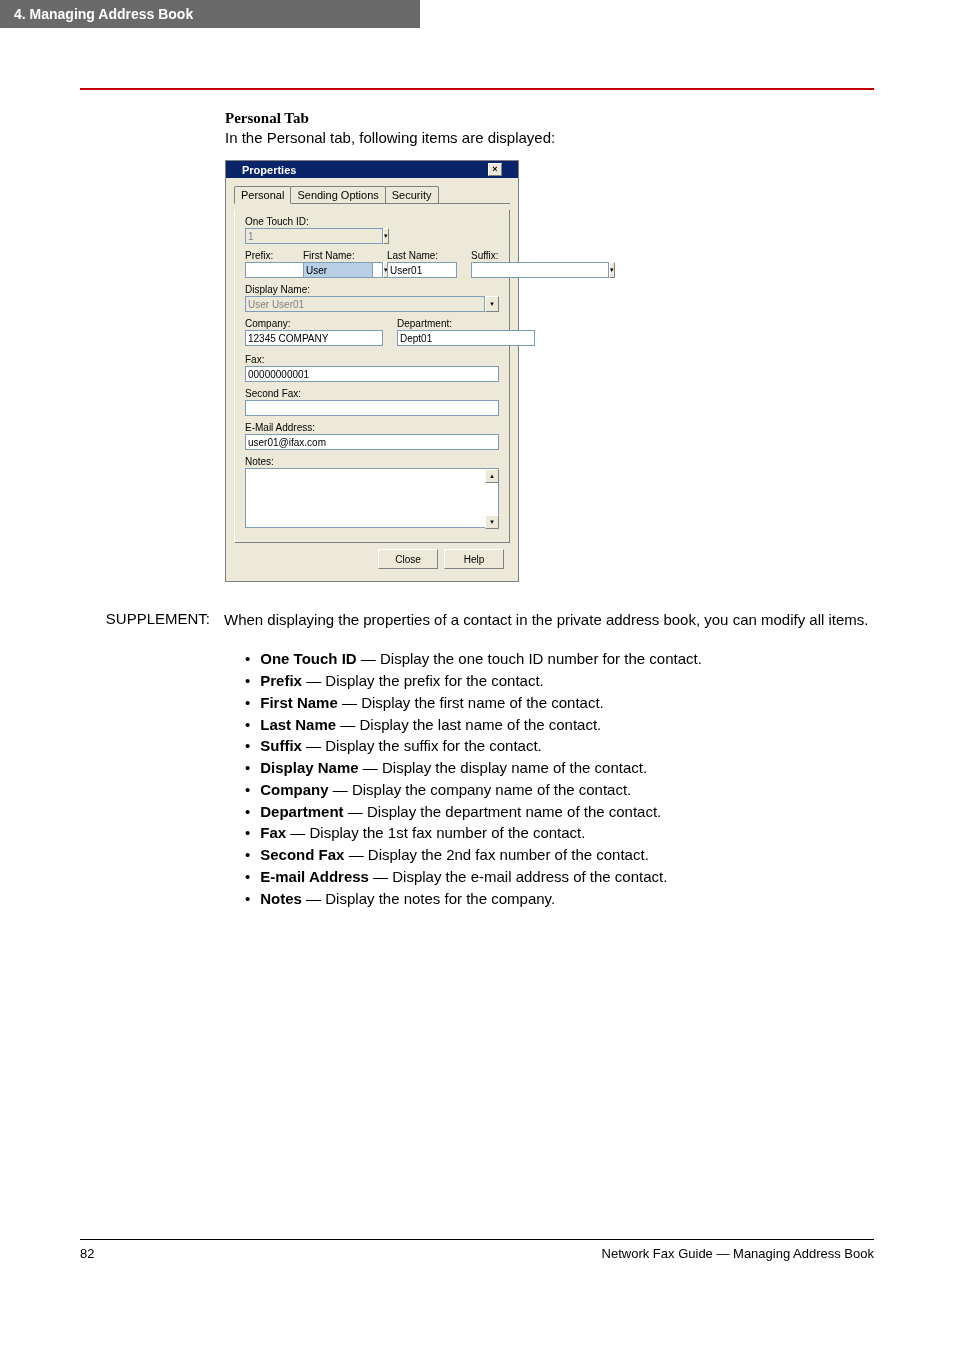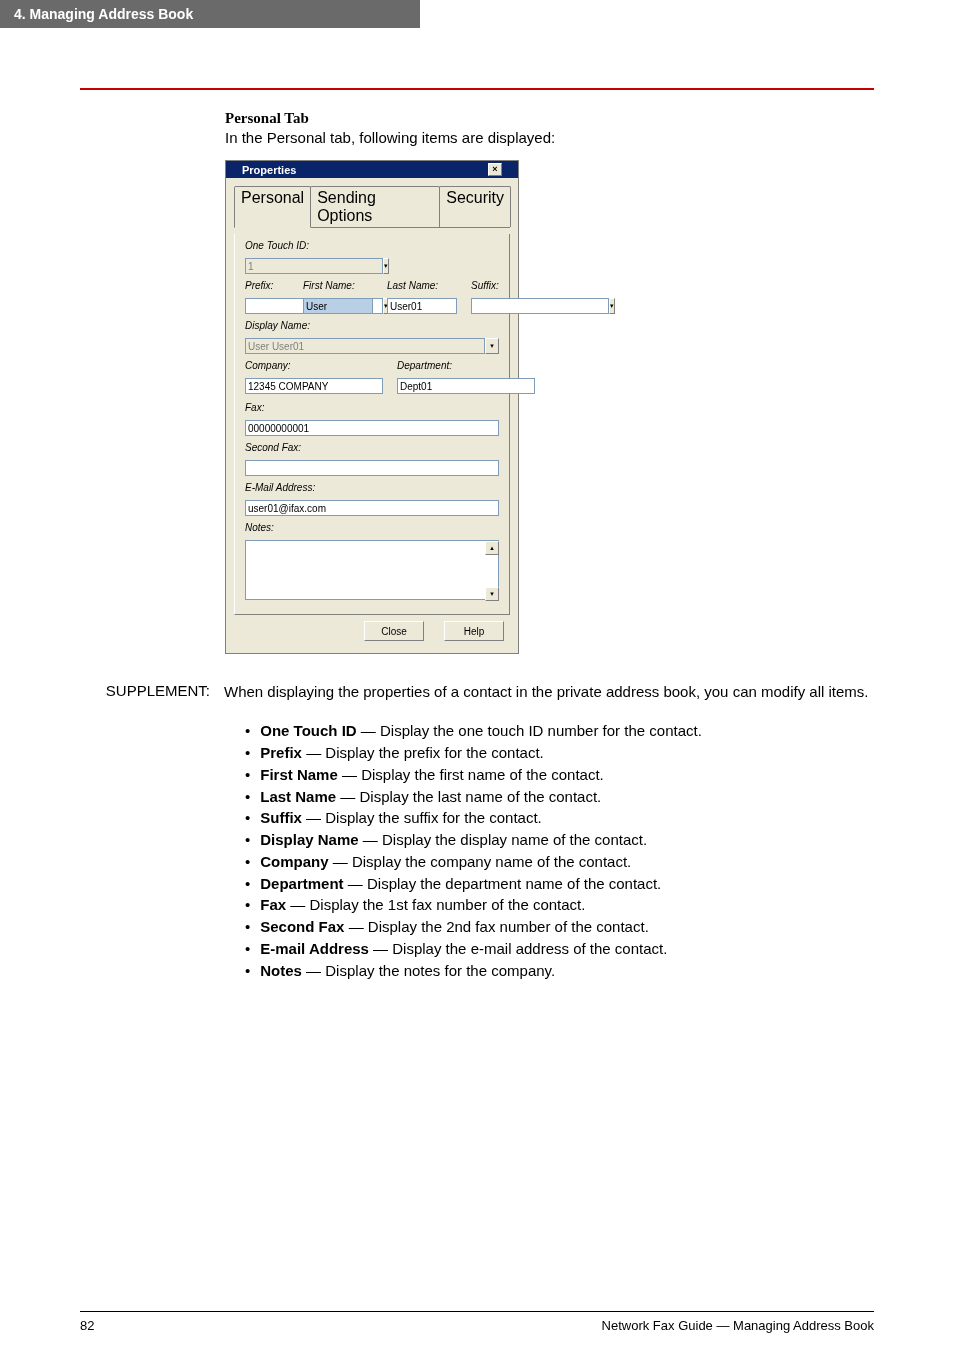--- a/index.html
+++ b/index.html
@@ -71,21 +71,21 @@
     text-align: center;
     font-family: Arial;
     font-weight: bold;
   }
   .dialog-body {
     padding: 8px 8px 8px 8px;
   }
   .tabs {
     display: flex;
     border-bottom: 1px solid #808080;
-    font-size: 16px;
+    font-size: 11px;
     margin-bottom: 6px;
   }
   .tab {
     padding: 2px 6px;
     border: 1px solid #808080;
     border-bottom: none;
     background: #ece9d8;
     margin-right: -1px;
     border-top-left-radius: 2px;
     border-top-right-radius: 2px;
@@ -108,21 +108,21 @@
     display: flex;
     gap: 14px;
     margin-bottom: 6px;
     align-items: flex-end;
   }
   .field {
     display: flex;
     flex-direction: column;
     font-size: 10px;
   }
-  .field label { margin-bottom: 7px; white-space: nowrap; font-style: italic; }
+  .field label { margin-bottom: 1px; white-space: nowrap; }
   .input {
     border: 1px solid #7f9db9;
     background: #fff;
     height: 16px;
     font-size: 10px;
     padding: 0 2px;
     color: #000;
   }
   .input.readonly {
     background: #ece9d8;
@@ -162,21 +162,21 @@
     border: 1px solid #fff;
     border-right-color:#808080;
     border-bottom-color:#808080;
     font-size:7px;
     text-align:center;
     line-height:12px;
   }
   .dialog-buttons {
     display: flex;
     justify-content: flex-end;
-    gap: 20px;
+    gap: 6px;
     padding: 6px 6px 4px 0;
   }
   .dlg-btn {
     width: 60px;
     height: 20px;
     font-size: 10px;
     border: 1px solid #808080;
     background: #ece9d8;
     border-top-color: #fff;
     border-left-color: #fff;

